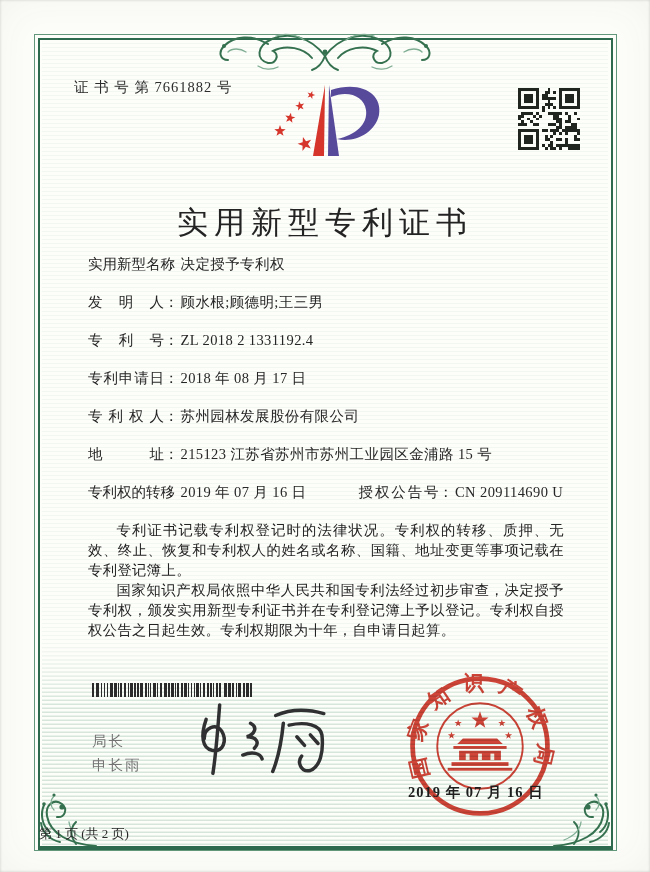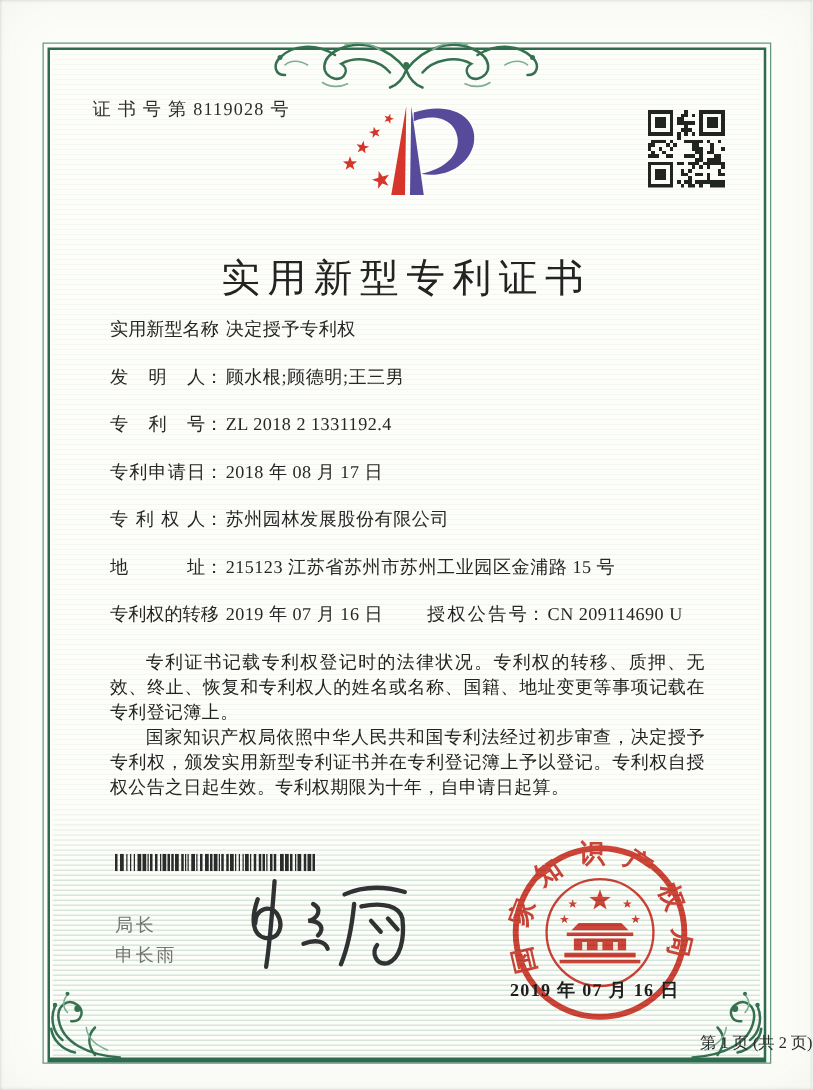--- a/index.html
+++ b/index.html
@@ -28,32 +28,32 @@
   .cert-no{position:absolute;left:74px;top:78px;font-size:14.5px;color:#2c2c2c;letter-spacing:1px;}
   .logo{position:absolute;left:263px;top:80px;width:132px;height:94px;}
   .qr{position:absolute;left:518px;top:88px;width:62px;height:62px;}
   .title{position:absolute;left:0;right:0;top:184px;text-align:center;
     font-size:31px;letter-spacing:6px;color:#232323;font-weight:500;margin-top:18px;}
   .fields{position:absolute;left:88px;top:254px;width:486px;font-size:14.5px;color:#262626;}
   .f-row{height:20px;line-height:20px;margin-bottom:18px;white-space:nowrap;}
   .f-label{display:inline-block;width:76px;text-align:justify;text-align-last:justify;vertical-align:top;}
   .f-colon{display:inline-block;margin-right:2px;}
   .f-val{letter-spacing:.4px;}
-  .f-group2{display:inline-block;margin-left:35px;}
+  .f-group2{display:inline-block;margin-left:52px;}
   .f-group2 .f-label{width:80px;}
   .paras{position:absolute;left:88px;top:520px;width:476px;font-size:14.3px;line-height:20px;
     color:#232323;text-align:justify;letter-spacing:.4px;}
   .paras p{margin:0;text-indent:2em;}
   .barcode{position:absolute;left:92px;top:683px;width:162px;height:14px;}
   .signer{position:absolute;left:92px;top:729px;font-size:14.5px;color:#737373;line-height:24px;letter-spacing:2px;}
   .signature{position:absolute;left:190px;top:702px;width:150px;height:82px;}
   .seal{position:absolute;left:404px;top:670px;width:152px;height:152px;opacity:.92;mix-blend-mode:multiply;}
   .seal-date{position:absolute;left:408px;top:783px;font-size:14.5px;font-weight:bold;
     color:#1e1e1e;letter-spacing:1px;z-index:6;}
-  .footer{position:absolute;left:0;right:0;top:825px;text-align:right;font-size:13px;color:#2a2a2a;padding-left:39px;}
+  .footer{position:absolute;left:0;right:0;top:825px;text-align:left;font-size:13px;color:#2a2a2a;padding-left:39px;}
 </style>
 </head>
 <body>
 
 <div class="cert">
 
   <div class="tex-full"></div>
   <div class="tex-bottom"></div>
 
   <div class="frame-outer"></div>
@@ -107,21 +107,21 @@
       <path d="M50,60 C40,56 34,50 33,42"></path>
       <path d="M18,30 C14,26 14,20 18,16"></path>
     </g>
     <g fill="#35714f">
         <circle cx="26" cy="27" r="2.6"></circle>
         <circle cx="8" cy="24" r="1.8"></circle>
         <circle cx="18" cy="15" r="1.6"></circle>
       </g>
   </svg>
 
-  <div class="cert-no">证 书 号 第 8119028 号</div>
+  <div class="cert-no">证 书 号 第 7661882 号</div>
 
   <svg class="logo" viewBox="0 0 132 94">
     <path d="M62,5 L50,76 L61,76 Z" fill="#d5352b"></path>
     <path d="M66,5 L65,76 L76,76 Z" fill="#574a9b"></path>
     <path d="M68,10 C98,0 120,14 116,35 C112,53 92,63 74,59 C93,55 105,44 103,30 C101,16 85,10 68,17 Z" fill="#574a9b"></path>
     <g id="logo-stars" fill="#d5352b">
         <polygon points="49.30,11.01 49.36,14.01 52.20,15.00 49.36,15.99 49.30,18.99 47.48,16.60 44.60,17.47 46.32,15.00 44.60,12.53 47.48,13.40"></polygon>
         <polygon points="36.00,21.30 37.78,24.25 41.16,23.60 38.91,26.20 40.57,29.21 37.40,27.88 35.05,30.39 35.34,26.96 32.23,25.50 35.57,24.72"></polygon>
         <polygon points="27.94,32.68 28.55,36.50 32.35,37.25 28.91,39.01 29.37,42.85 26.62,40.13 23.12,41.75 24.86,38.30 22.23,35.46 26.05,36.06"></polygon>
         <polygon points="17.00,45.00 18.41,49.06 22.71,49.15 19.28,51.74 20.53,55.85 17.00,53.40 13.47,55.85 14.72,51.74 11.29,49.15 15.59,49.06"></polygon>

